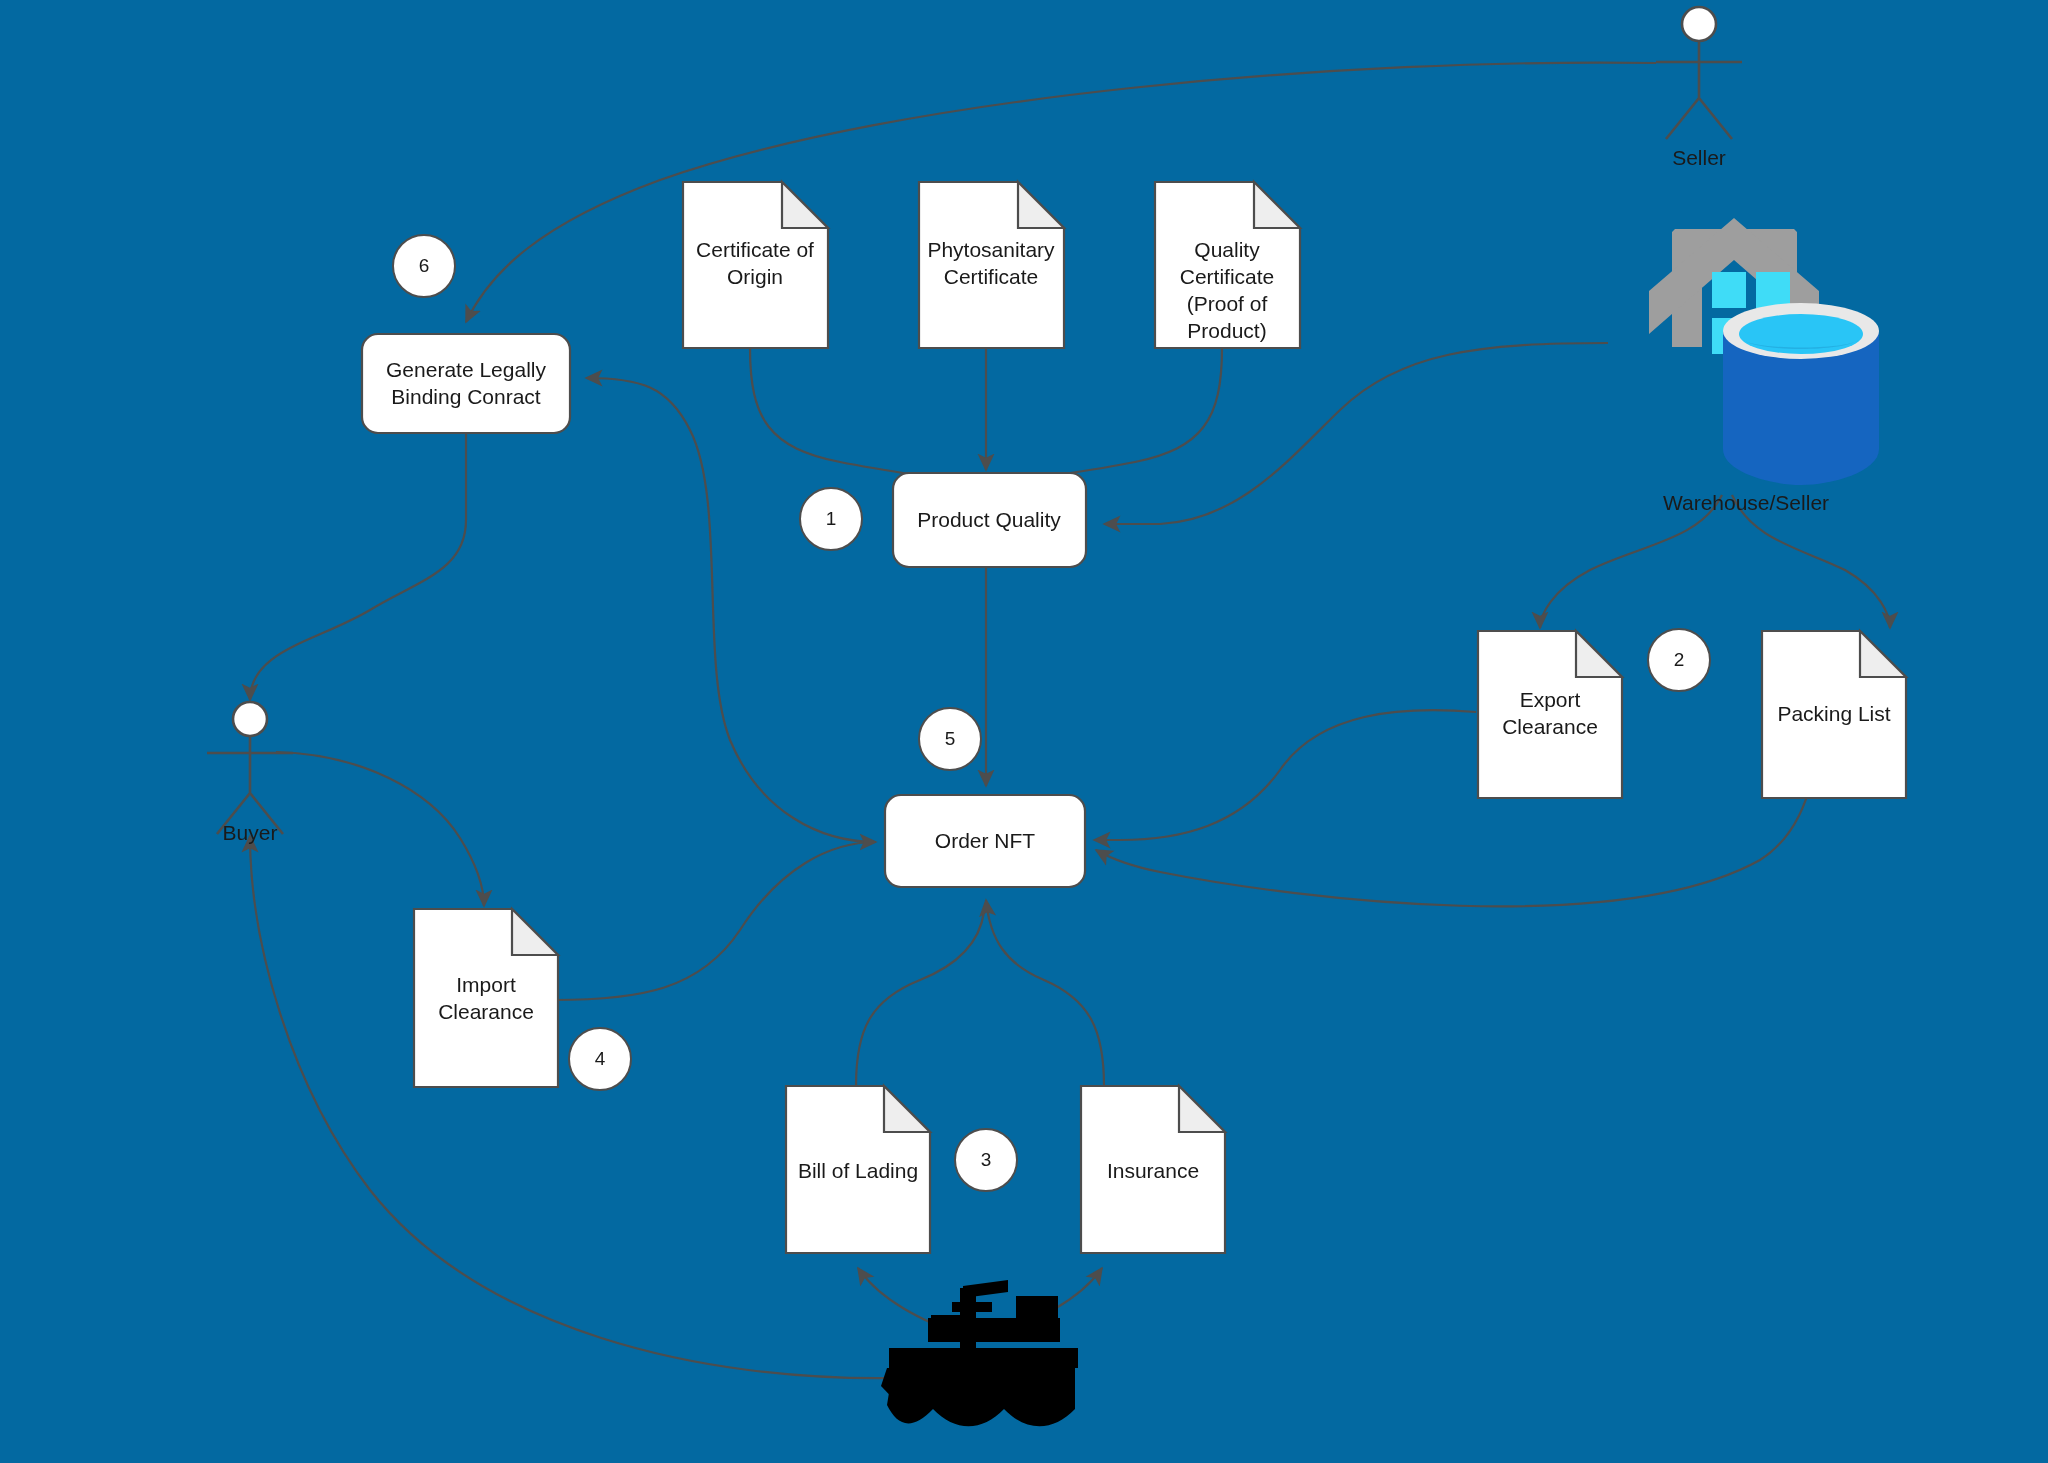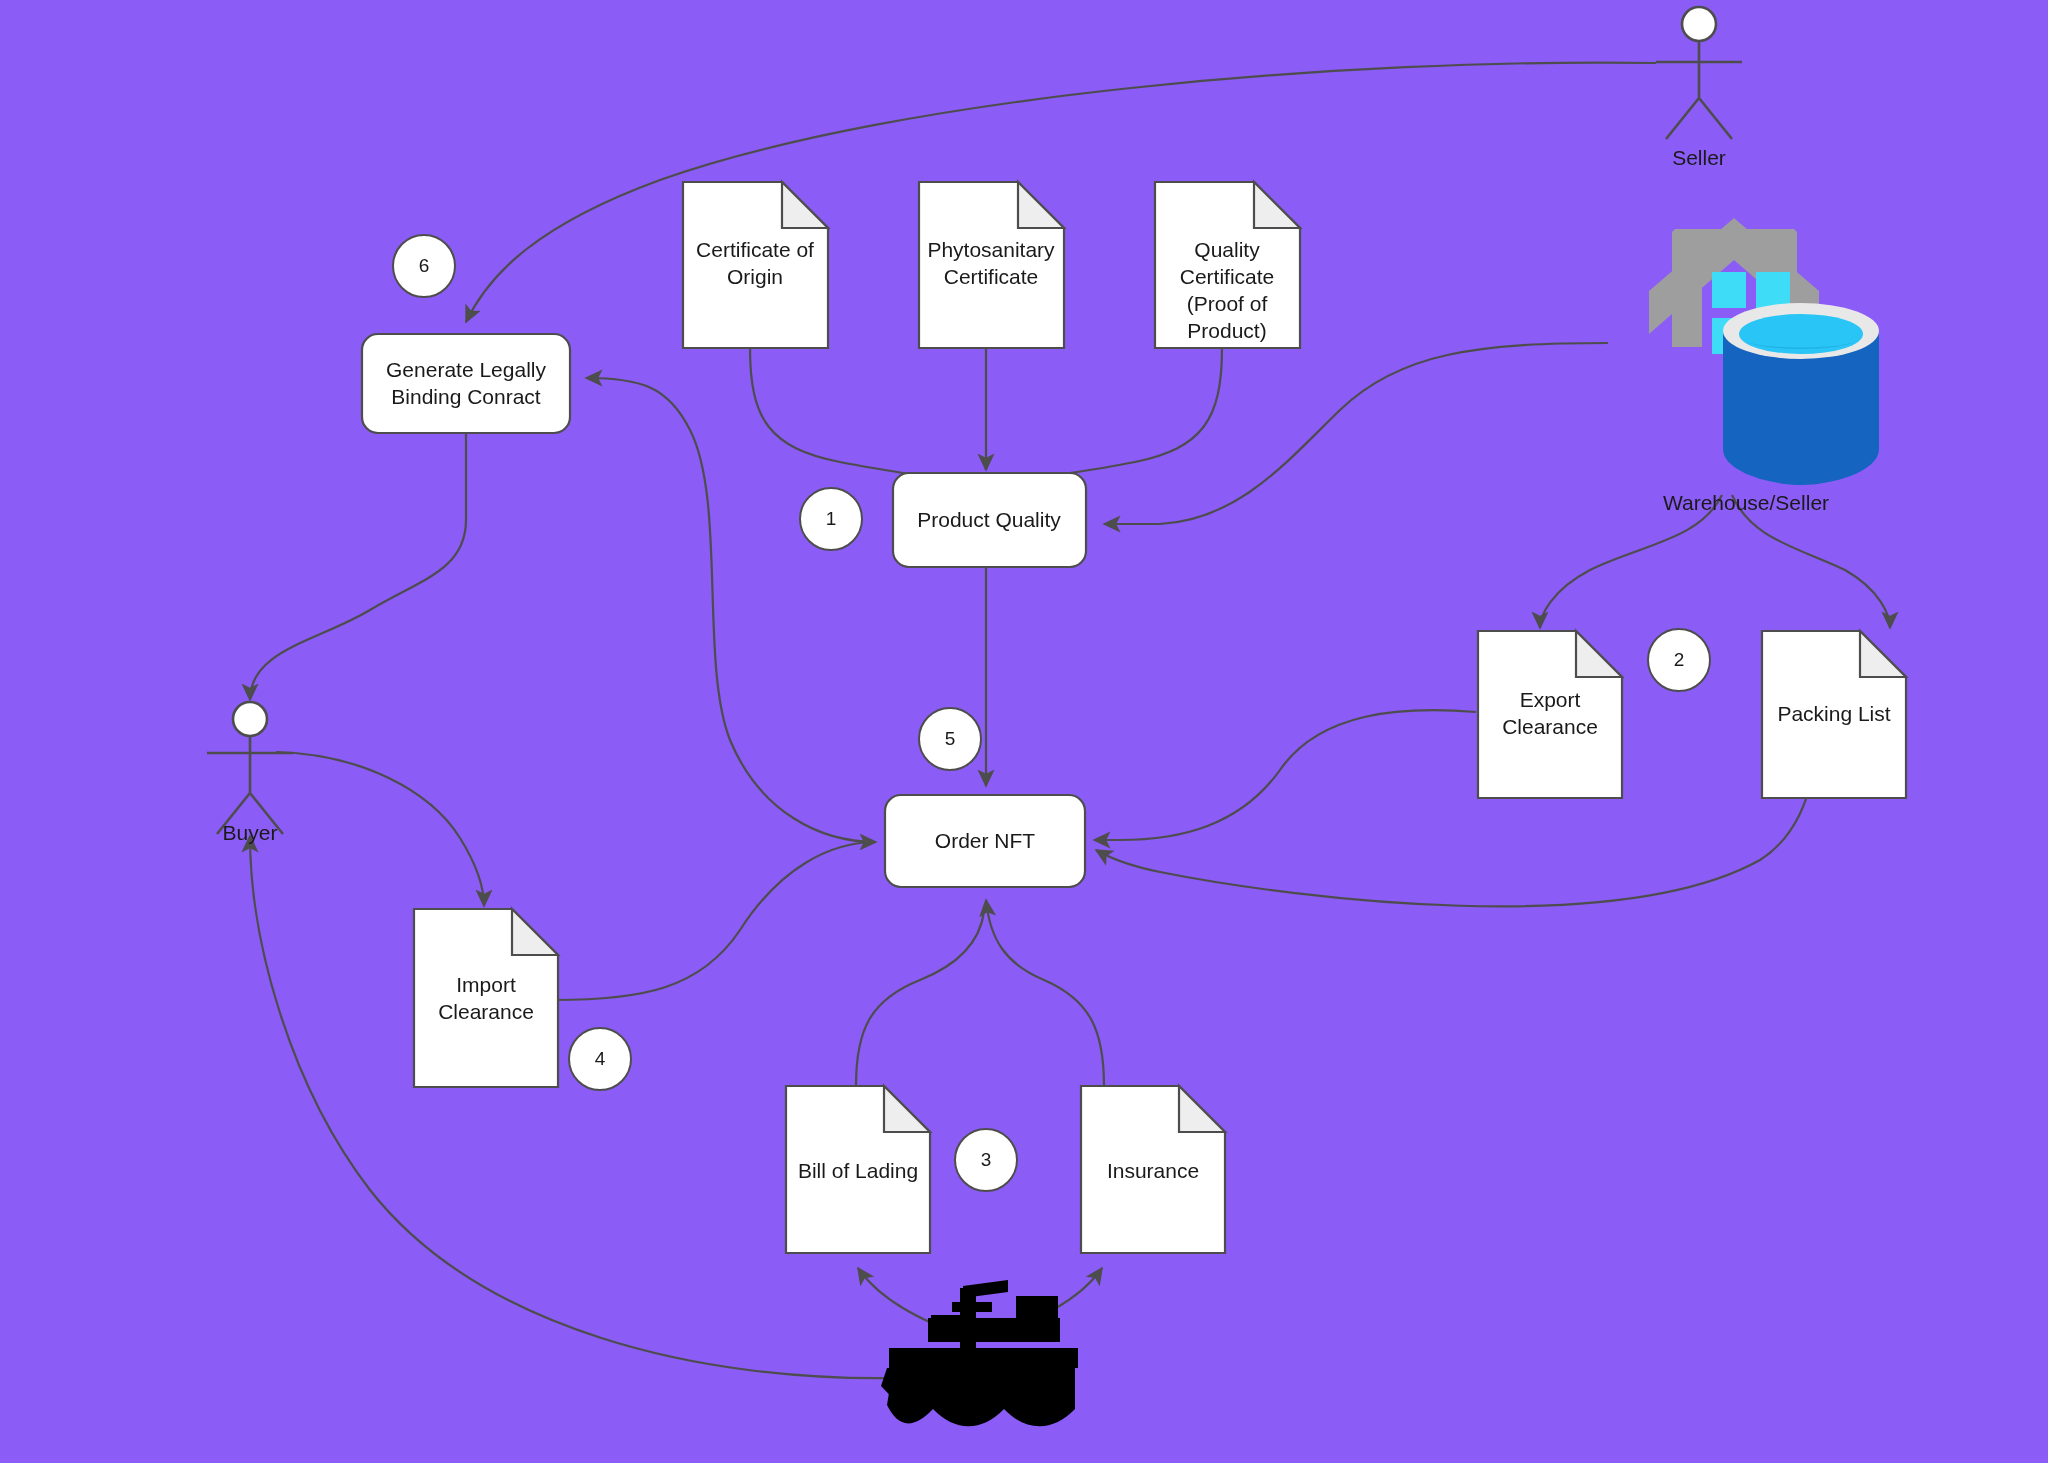--- a/index.html
+++ b/index.html
@@ -11,21 +11,21 @@
   body {
     width: 2048px;
     height: 1463px;
     font-family: "Liberation Sans", "DejaVu Sans", sans-serif;
     overflow: hidden;
   }
   #canvas-root {
     position: relative;
     width: 2048px;
     height: 1463px;
-    background: #8b5cf6;
+    background: #0369a1;
   }
   svg#diagram {
     position: absolute;
     top: 0;
     left: 0;
     width: 2048px;
     height: 1463px;
     display: block;
   }
   .node-text {

